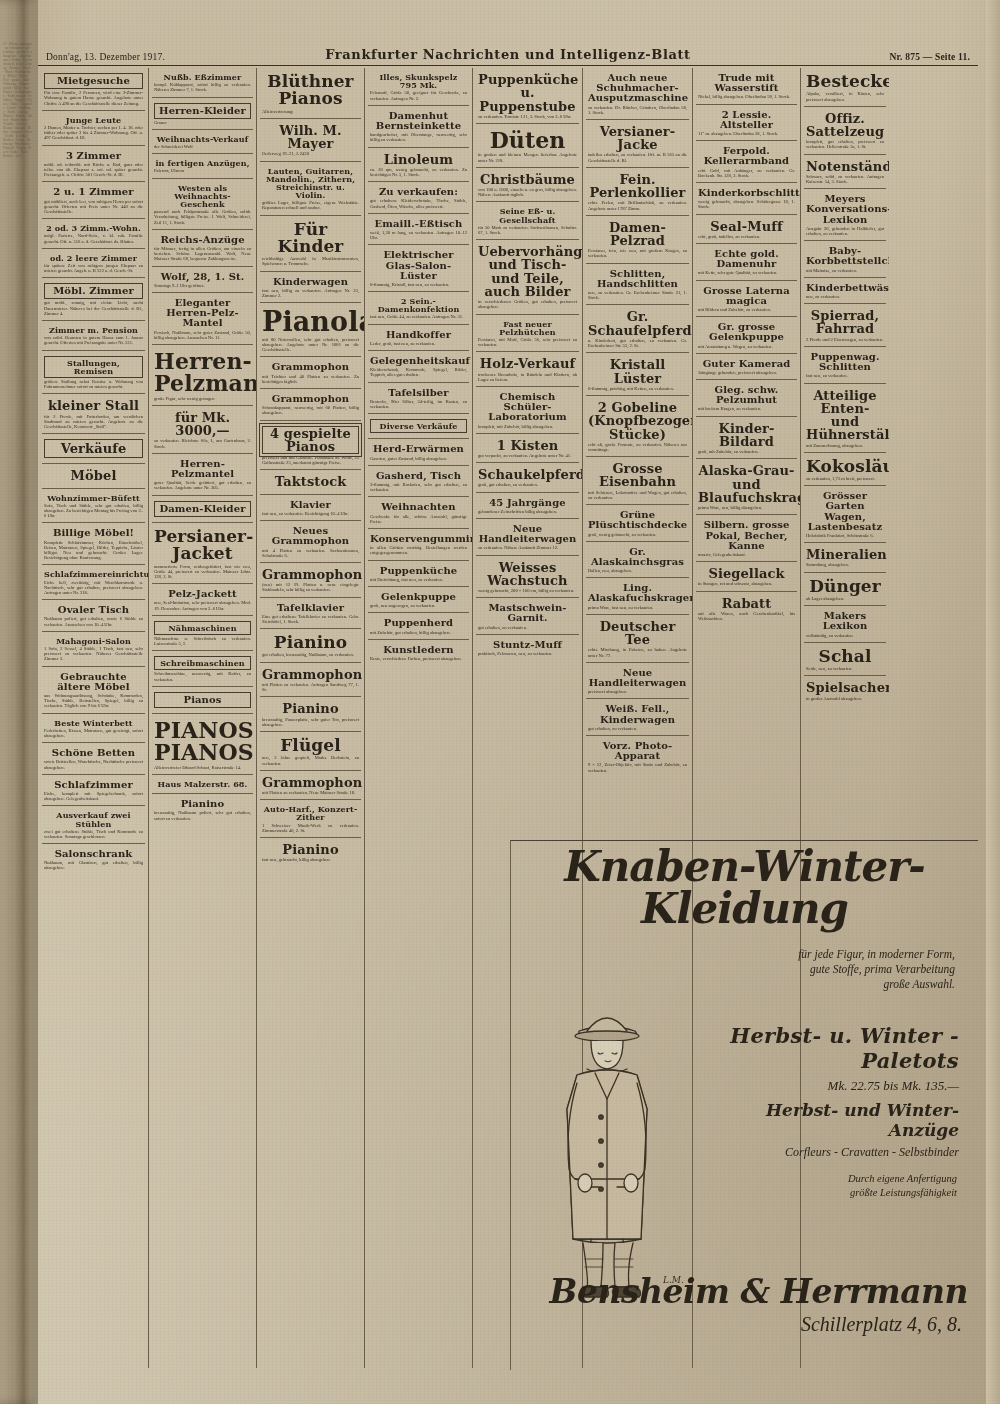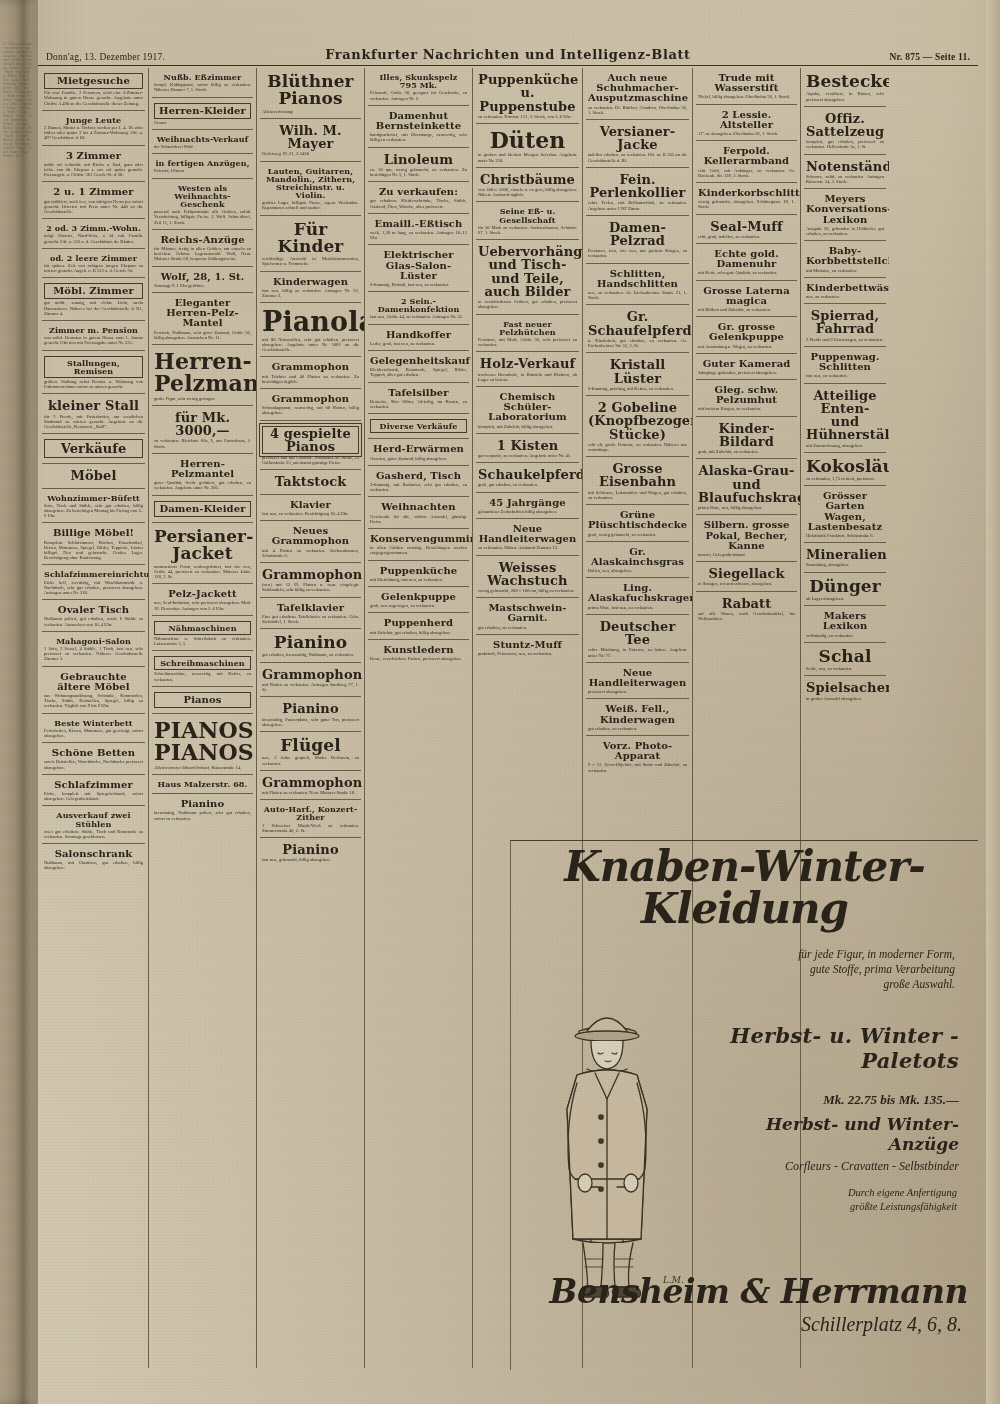--- a/index.html
+++ b/index.html
@@ -131,21 +131,21 @@
   #bigad .ba-l1 { font-size:42px; }
   #bigad .ba-l2 { font-size:42px; margin-top:2px; }
   #bigad .ba-sub {
     text-align:right; font-style:italic; font-size:11.5px; line-height:15px;
     margin-top:10px; padding-right:14px;
   }
   #bigad .ba-mid {
     text-align:right; padding-right:10px; margin-top:14px;
   }
   #bigad .ba-mid .m1 { font-family:"DejaVu Serif",serif; font-style:italic; font-weight:700; font-size:21px; letter-spacing:.3px;margin-top:31px;}
-  #bigad .ba-mid .m2 { font-style:italic; font-size:13px; margin-top:19px;font-weight:bold;}
+  #bigad .ba-mid .m2 { font-style:italic; font-size:13px; margin-top:5px;}
   #bigad .ba-mid .m3 { font-family:"DejaVu Serif",serif; font-style:italic; font-weight:700; font-size:17px; margin-top:6px;}
   #bigad .ba-mid .m4 { font-style:italic; font-size:12px; margin-top:5px;}
   #bigad .ba-foot { text-align:right; font-style:italic; font-size:10.5px; line-height:14px; margin-top:12px; padding-right:12px;}
   #bigad .ba-firm {
     font-family:"DejaVu Serif", serif;
     font-weight:700; font-style:italic;
     font-size:33px; text-align:right; margin-top:16px; letter-spacing:-.5px;
   }
   #bigad .ba-addr { text-align:right; font-style:italic; font-size:20px; margin-top:2px; padding-right:6px;}
 

